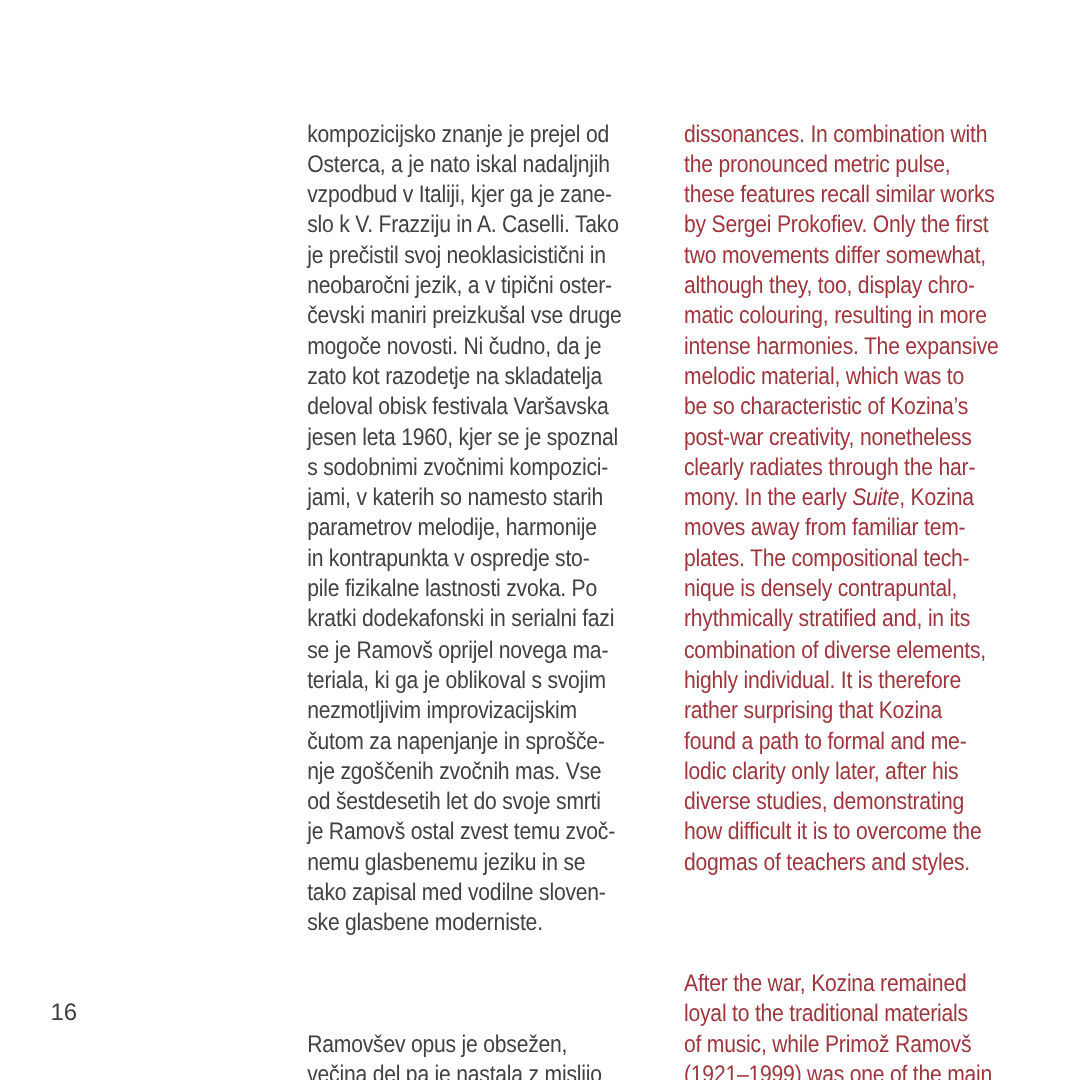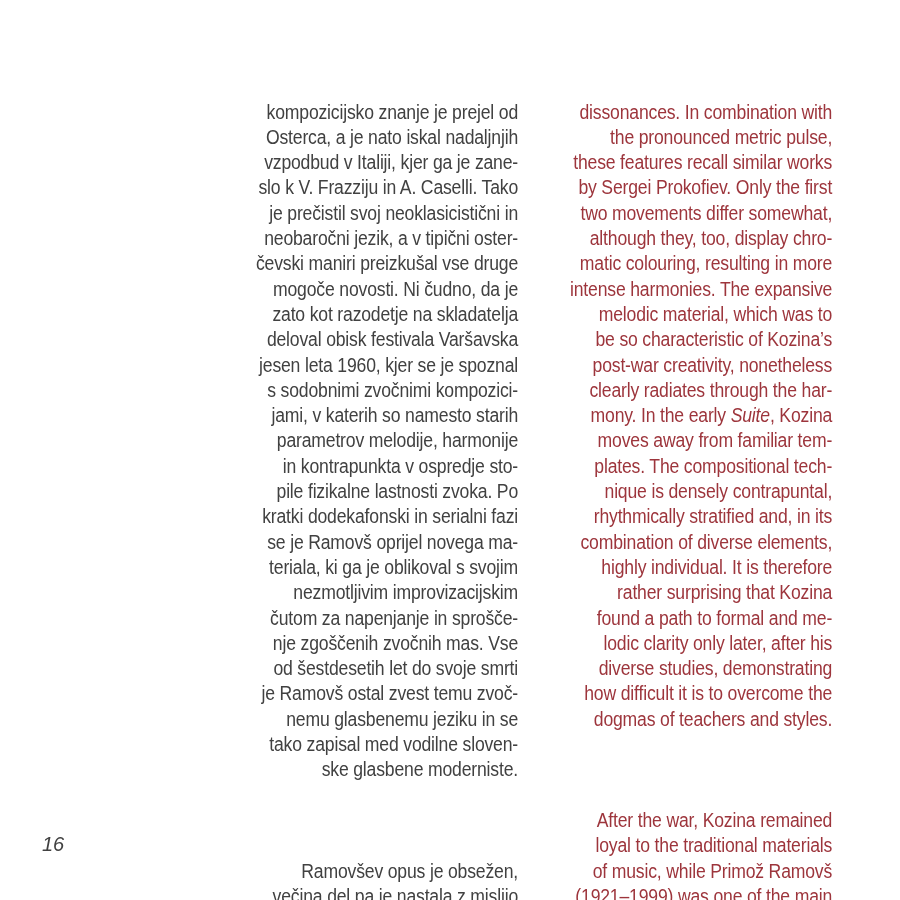--- a/index.html
+++ b/index.html
@@ -7,21 +7,20 @@
     padding: 0;
     background: #ffffff;
   }
   .page {
     position: relative;
     width: 844px;
     height: 900px;
     background: #ffffff;
     overflow: hidden;
     font-family: "Liberation Sans", "DejaVu Sans", sans-serif;
-    text-align: right;
   }
   .col {
     position: absolute;
     top: 49px;
     font-size: 20px;
     line-height: 25.3px;
     white-space: pre;
     letter-spacing: -0.2px;
     transform: scaleX(0.88);
     transform-origin: 0 0;
@@ -43,21 +42,20 @@
   .italic {
     font-style: italic;
   }
   .page-number {
     position: absolute;
     left: 42px;
     top: 832px;
     font-size: 20px;
     line-height: 25.3px;
     color: #414141;
-    font-style: italic;
   }
 </style>
 </head>
 <body>
 
 <div class="page">
 
   <section class="col col-left">
     <p>kompozicijsko znanje je prejel od
 Osterca, a je nato iskal nadaljnjih

